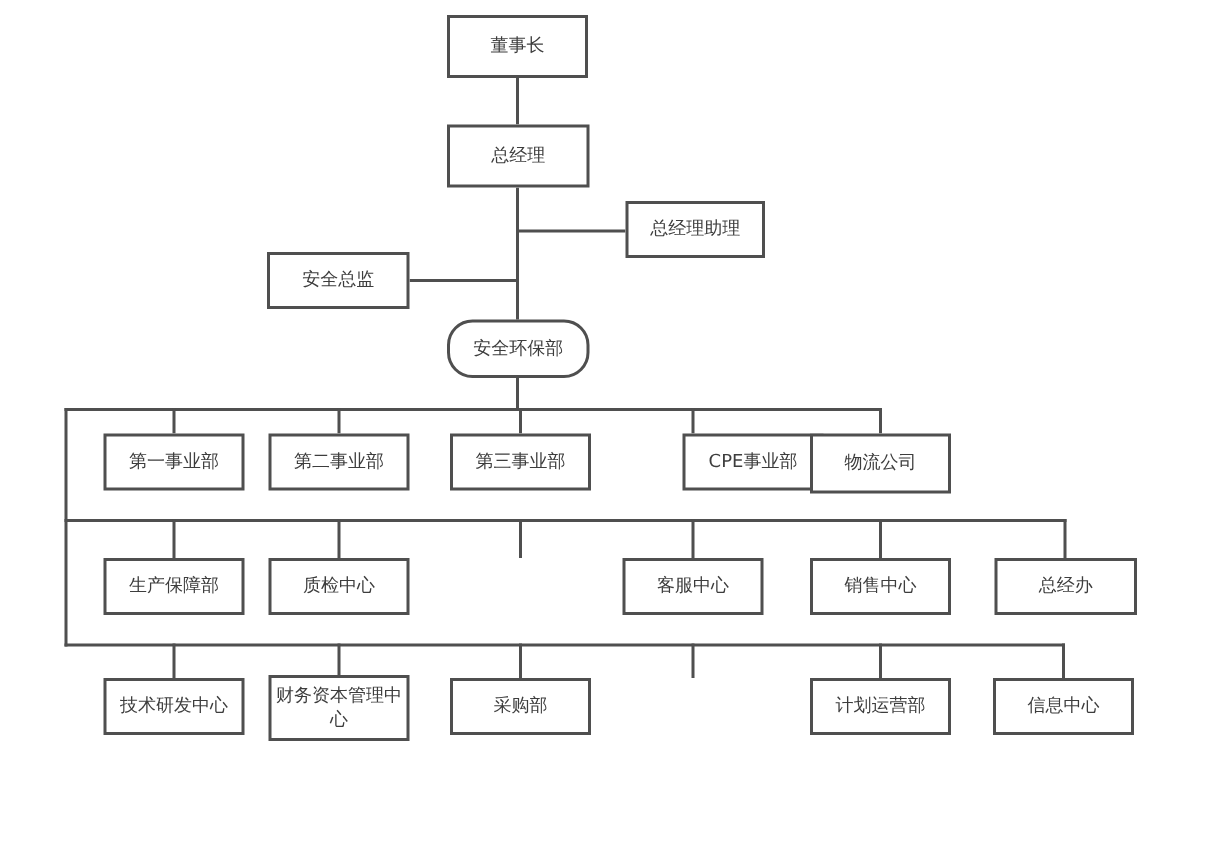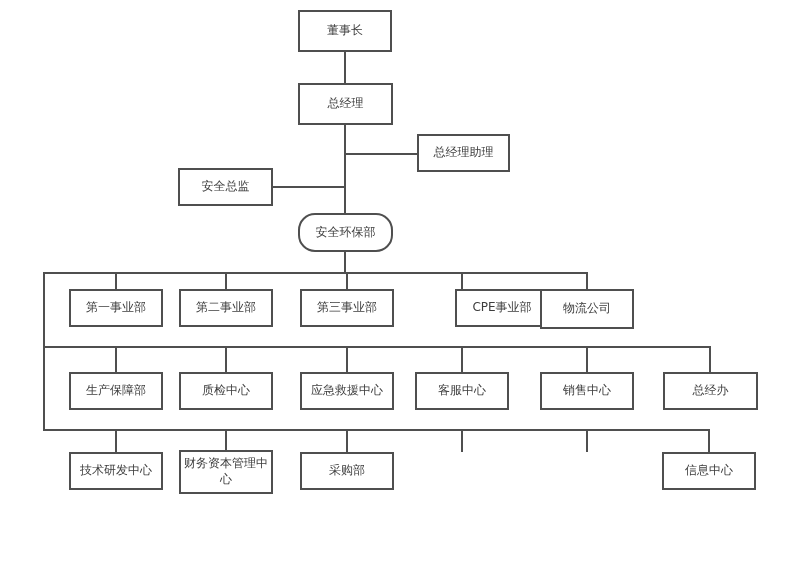--- a/index.html
+++ b/index.html
@@ -149,24 +149,24 @@
   <div class="node n-safety-env">安全环保部</div>
 
   <div class="node n-r1-0">第一事业部</div>
   <div class="node n-r1-1">第二事业部</div>
   <div class="node n-r1-2">第三事业部</div>
   <div class="node n-r1-3">CPE事业部</div>
   <div class="node n-r1-4">物流公司</div>
 
   <div class="node n-r2-0">生产保障部</div>
   <div class="node n-r2-1">质检中心</div>
-  <div class="node n-r2-2">应急救援中心</div>
   <div class="node n-r2-3">客服中心</div>
   <div class="node n-r2-4">销售中心</div>
   <div class="node n-r2-5">总经办</div>
 
   <div class="node n-r3-0">技术研发中心</div>
   <div class="node n-r3-1">财务资本管理中心</div>
   <div class="node n-r3-2">采购部</div>
+  <div class="node n-r3-4">计划运营部</div>
   <div class="node n-r3-5">信息中心</div>
 
 
 </div>
 
 </body></html>

